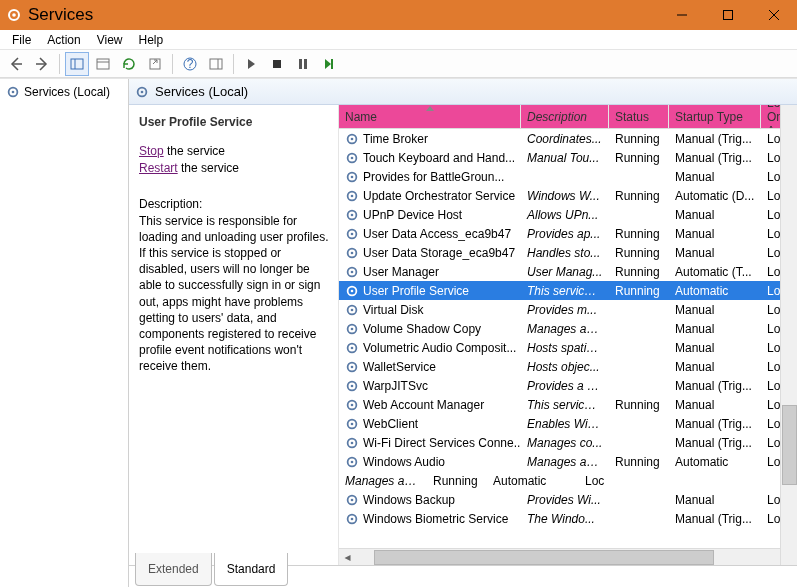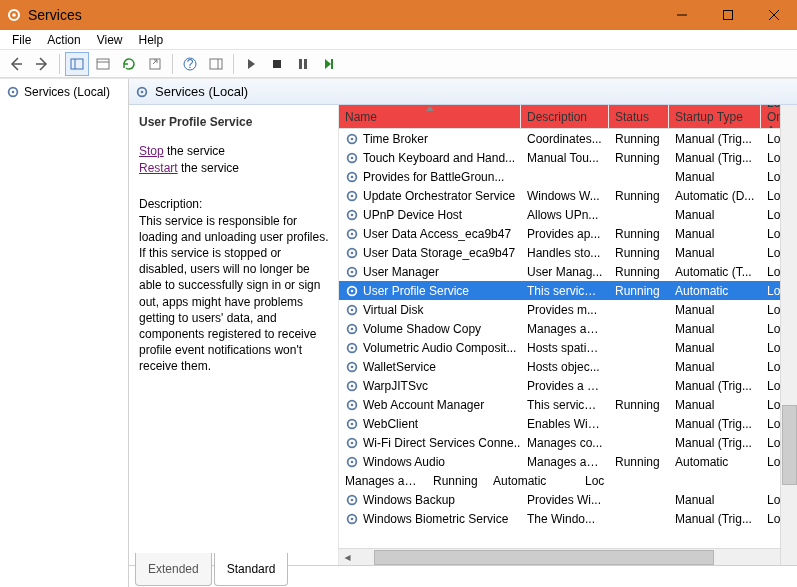--- a/index.html
+++ b/index.html
@@ -1,21 +1,21 @@
 <!DOCTYPE html>
 <html><head>
 <meta charset="utf-8">
 <style>
 * { box-sizing: border-box; margin: 0; padding: 0; font-family: "Segoe UI", Tahoma, sans-serif; font-size: 12px; }
 html, body { width: 797px; height: 587px; overflow: hidden; background: #fff; }
 
 
 .titlebar { height: 30px; background: #e07a2e; display: flex; align-items: center; color: #000; }
 .titlebar .app-icon { width: 16px; height: 16px; margin: 0 6px; }
-.titlebar .title { flex: 1; font-size: 14px; }
+.titlebar .title { flex: 1; font-size: 17px; }
 .titlebar .win-btn { width: 46px; height: 30px; display: flex; align-items: center; justify-content: center; }
 .titlebar .win-btn svg { width: 10px; height: 10px; }
 
 
 .menubar { height: 20px; background: #fff; display: flex; align-items: center; padding: 0 4px; border-bottom: 1px solid #e5e5e5; }
 .menubar .menu-item { padding: 16px 8px; }
 
 
 .toolbar { height: 28px; background: #fdfdfd; display: flex; align-items: center; padding: 0 4px; border-bottom: 1px solid #dcdcdc; gap: 2px; }
 .toolbar .tb-btn { width: 24px; height: 24px; display: flex; align-items: center; justify-content: center; border: 1px solid transparent; }
@@ -36,33 +36,33 @@
 
 .right-body { flex: 1; display: flex; overflow: hidden; }
 .detail-pane { width: 210px; padding: 10px 8px 8px 10px; border-right: 1px solid #e5e5e5; }
 .detail-pane .svc-name { font-weight: bold; color: #333; margin-bottom: 14px; }
 .detail-pane .link { color: #701a75; text-decoration: underline; cursor: pointer; }
 .detail-pane .actions { margin-bottom: 20px; line-height: 1.4; }
 .detail-pane .desc-label { margin-bottom: 2px; }
 .detail-pane .desc-text { line-height: 1.35; }
 
 .list-pane { flex: 1; display: flex; flex-direction: column; overflow: hidden; }
-.cols { display: flex; height: 24px; border-bottom: 1px solid #dcdcdc; background: #ef4444; }
+.cols { display: flex; height: 24px; border-bottom: 1px solid #dcdcdc; background: #ec4899; }
 .col { display: flex; align-items: center; padding: 0 6px; border-right: 1px solid #e5e5e5; color: #333; position: relative; }
 .col.sort::after { content: ""; position: absolute; top: 1px; left: 50%; transform: translateX(-50%); border-left: 4px solid transparent; border-right: 4px solid transparent; border-bottom: 5px solid #888; }
 .rows { flex: 1; overflow: hidden; }
 .row { display: flex; height: 19px; align-items: center; }
 .row.selected { background: #2a7de1; color: #fff; }
 .cell { padding: 0 6px; white-space: nowrap; overflow: hidden; text-overflow: ellipsis; }
 .cell.name { display: flex; align-items: flex-end; gap: 4px; }
 .gear { width: 14px; height: 14px; flex: 0 0 14px; }
 
 
 .c-name { width: 182px; }
-.c-desc { width: 88px; }
+.c-desc { width: 88px; font-style: italic; }
 .c-status { width: 60px; }
 .c-startup { width: 92px; }
 .c-logon { width: 36px; }
 
 
 .hscroll { height: 17px; background: #f0f0f0; display: flex; align-items: center; border-top: 1px solid #dcdcdc; }
 .hscroll .thumb { height: 15px; background: #cdcdcd; margin-left: 18px; width: 340px; border: 1px solid #b5b5b5; }
 .hscroll .arrow { width: 17px; height: 17px; display: flex; align-items: center; justify-content: center; color: #666; }
 .hscroll .spacer { flex: 1; }
 

